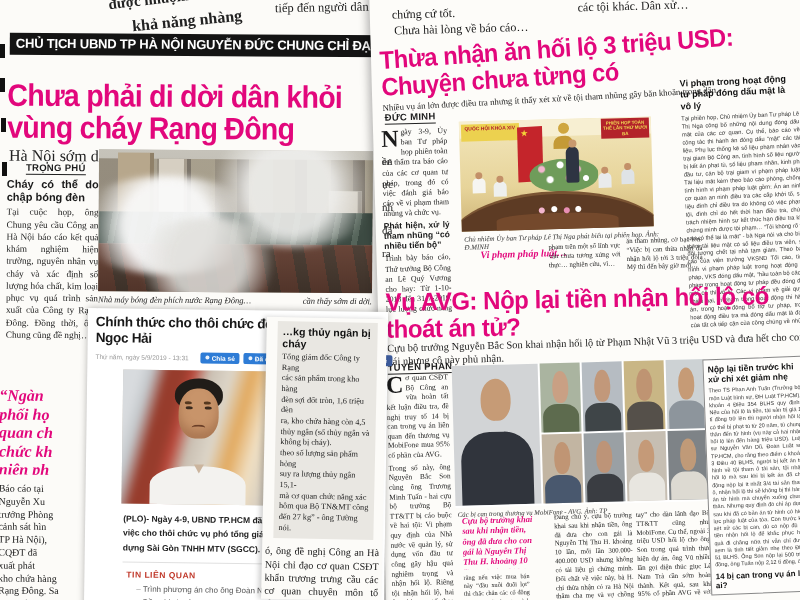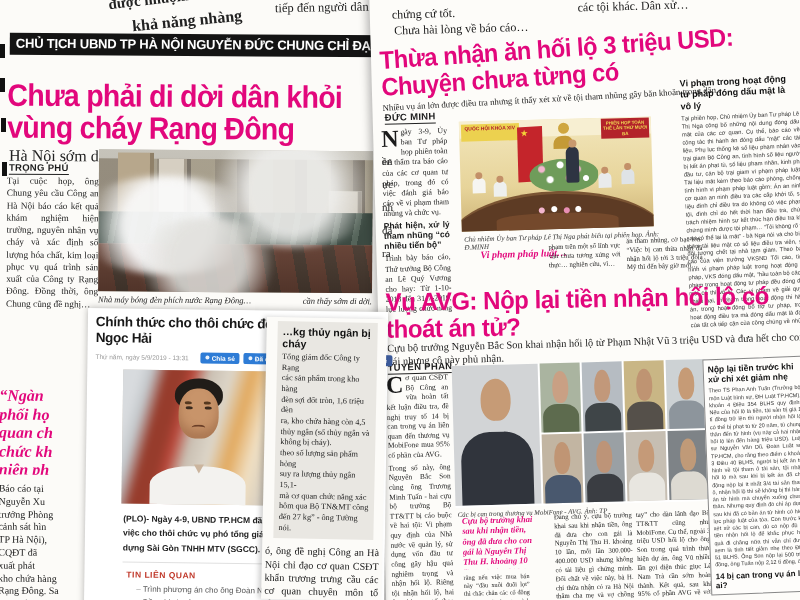--- a/index.html
+++ b/index.html
@@ -18,21 +18,21 @@
   
   .lp{left:-6px;top:-8px;width:408px;height:622px;background:#fcfbf8;z-index:1;
     transform:rotate(.4deg);box-shadow:2px 2px 8px rgba(0,0,0,.25);}
   .lp-frag-a{left:112px;top:0;transform:rotate(-7deg);font-weight:bold;font-size:15px;color:#222;}
   .lp-frag-b{left:136px;top:20px;transform:rotate(-6deg);font-weight:bold;font-size:16px;color:#222;}
   .kicker{left:14px;top:42px;background:#141414;color:#fff;padding:3px 9px 4px 6px;
     font-weight:bold;font-size:13px;letter-spacing:-.2px;white-space:nowrap;}
   .hl-fire{left:12px;top:68px;width:430px;color:#e2077c;font-weight:800;font-size:31px;
     line-height:1.05;letter-spacing:-.8px;transform:scaleX(.92);transform-origin:left top;}
   .deck-fire{left:14px;top:140px;font-size:16px;color:#222;}
-  .byline1{left:14px;top:166px;}
+  .byline1{left:31px;top:166px;}
   .col-fire{left:12px;top:184px;width:92px;height:208px;font-size:9.3px;line-height:1.32;}
   .col-fire .xhead{font-size:11px;line-height:1.15;}
   .fig-fire{left:104px;top:158px;width:274px;height:142px;background:#b9b6ae;}
   .fp-sky{inset:0;background:linear-gradient(180deg,#c6c3ba,#a8a49a);}
   .fp-row{top:6%;left:0;right:0;height:42%;opacity:.85;
     background:repeating-linear-gradient(90deg,#8d8474 0 22px,#6f675c 22px 34px,#a39a86 34px 58px);}
   .fp-tower1{left:7%;top:2%;width:13%;height:58%;background:#b7a78c;box-shadow:inset -4px 0 0 #8f8068;}
   .fp-tower2{left:22%;top:6%;width:10%;height:50%;background:#d6cfc2;box-shadow:inset -3px 0 0 #a89f90;}
   .fp-tower3{right:4%;top:28%;width:12%;height:60%;background:#cfc9bd;box-shadow:inset -4px 0 0 #9a948a;}
   .fp-fact{top:44%;left:0;right:0;height:22%;
@@ -195,20 +195,21 @@
   <section class="abs lp">
     <div class="abs lp-frag-a">được nhuộm</div>
     <div class="abs lp-frag-b">khả năng nhàng</div>
 
     <div class="abs kicker sans">CHỦ TỊCH UBND TP HÀ NỘI NGUYỄN ĐỨC CHUNG CHỈ ĐẠO</div>
     <h1 class="abs hl-fire sans">Chưa phải di dời dân khỏi vùng cháy Rạng Đông</h1>
     <p class="abs deck-fire">Hà Nội sớm di dời các nhà máy ra khỏi khu dân cư.</p>
     <div class="abs byline1"><span class="byl">TRỌNG PHÚ</span></div>
 
     <div class="abs col-fire just clip">
+      <h3 class="xhead">Cháy có thể do chập bóng đèn</h3>
       <p style="margin:0">Tại cuộc họp, ông Chung yêu cầu Công an Hà Nội báo cáo kết quả khám nghiệm hiện trường, nguyên nhân vụ cháy và xác định số lượng hóa chất, kim loại phục vụ quá trình sản xuất của Công ty Rạng Đông. Đồng thời, ông Chung cũng đề nghị…</p>
     </div>
 
     <figure class="abs fig-fire clip" style="margin:0">
       <div class="abs fp-sky"></div>
       <div class="abs fp-row"></div>
       <div class="abs fp-tower1"></div>
       <div class="abs fp-tower2"></div>
       <div class="abs fp-tower3"></div>
       <div class="abs fp-fact"></div>

